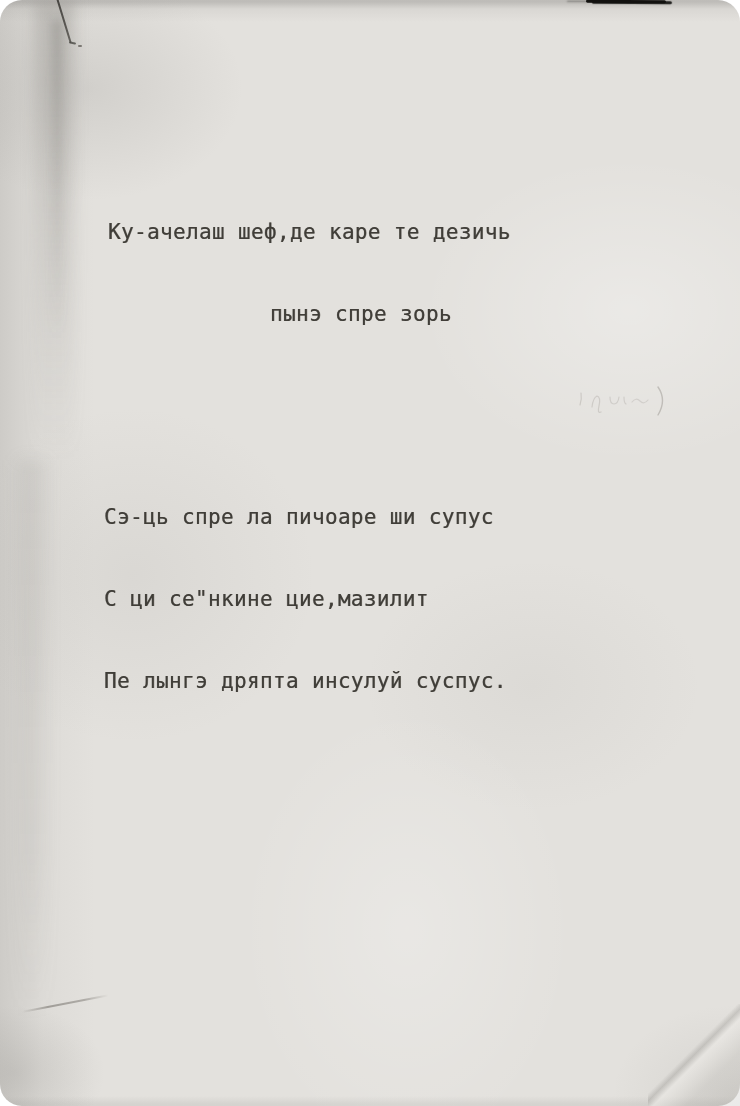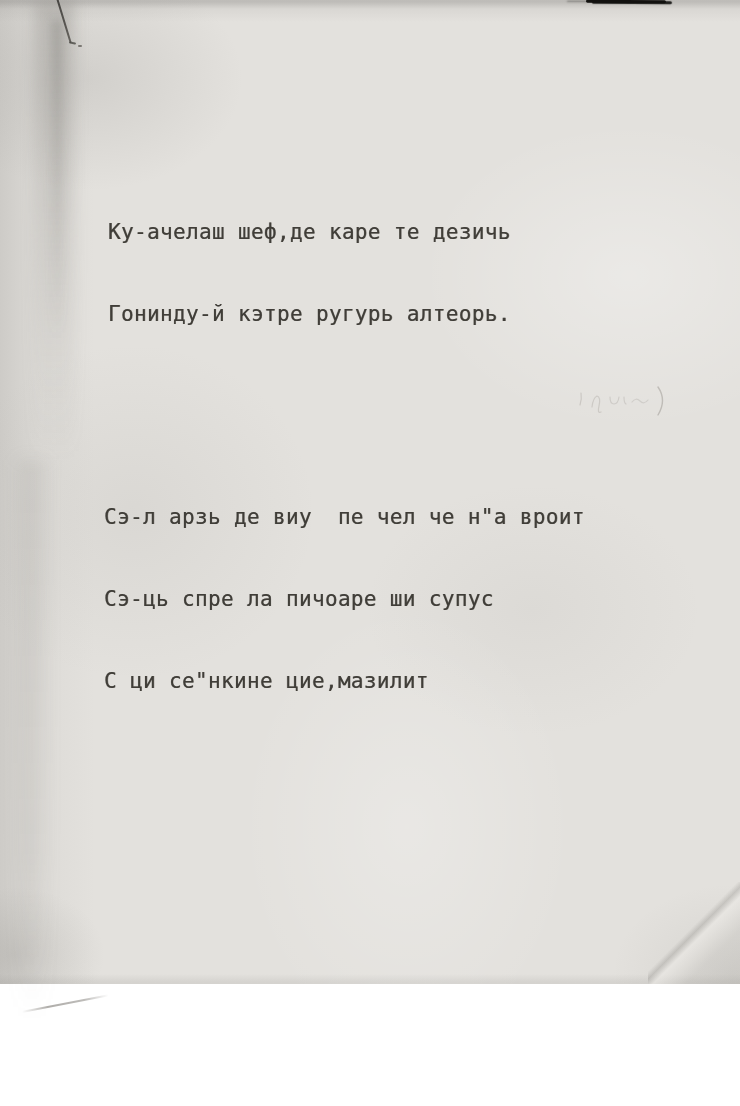--- a/index.html
+++ b/index.html
@@ -3,33 +3,34 @@
 <meta charset="utf-8">
 <style>
   html, body {
     margin: 0; padding: 0;
     width: 740px; height: 1106px;
     overflow: hidden;
     font-family: "DejaVu Sans Mono", "Liberation Mono", monospace;
   }
   .page {
     position: relative;
-    width: 740px; height: 984px;
+    width: 740px; height: 1106px;
     background:
       radial-gradient(220px 160px at 12% 8%,  rgba(140,138,134,0.20), transparent 70%),
       radial-gradient(300px 220px at 85% 28%, rgba(255,255,255,0.28), transparent 70%),
       radial-gradient(260px 240px at 18% 52%, rgba(150,148,143,0.12), transparent 70%),
       radial-gradient(240px 320px at 55% 84%, rgba(255,255,255,0.22), transparent 70%),
       radial-gradient(240px 180px at 72% 62%, rgba(150,148,143,0.09), transparent 70%),
       radial-gradient(120px 90px  at 2% 97%,  rgba(120,118,113,0.18), transparent 75%),
       radial-gradient(160px 120px at 99% 99%, rgba(140,138,133,0.15), transparent 75%),
       linear-gradient(90deg,  rgba(128,126,122,0.22), rgba(128,126,122,0.06) 42px, transparent 95px),
       linear-gradient(180deg, rgba(95,93,90,0.28) 0 2px, rgba(128,126,122,0.10) 9px, transparent 22px),
       linear-gradient(0deg,   rgba(128,126,122,0.14) 0 2px, transparent 10px),
       #e3e1dd;
+    border-radius: 22px;
   }
   
   .streak-a { position:absolute; left:34px; top:0; width:40px; height:460px;
     background:linear-gradient(180deg, rgba(125,122,117,0.30), rgba(125,122,117,0.12) 60%, transparent);
     filter: blur(7px); }
   .streak-b { position:absolute; left:52px; top:20px; width:10px; height:320px;
     background:linear-gradient(180deg, rgba(108,106,101,0.28), transparent);
     filter: blur(4px); }
   .streak-c { position:absolute; left:18px; top:460px; width:28px; height:560px;
     background:linear-gradient(180deg, rgba(125,122,117,0.12), rgba(125,122,117,0.08) 70%, transparent);
@@ -95,25 +96,25 @@
     <path d="M56,19 q4,-5 8,-1 q4,4 8,-1" stroke="#8f8a83" stroke-width="1.2" stroke-linecap="round" opacity="0.45"></path>
     <path d="M82,4 q9,13 0,28" stroke="#8a857e" stroke-width="1.4" stroke-linecap="round" opacity="0.8"></path>
   </svg>
 
   <div class="pencil-line"></div>
   <div class="corner-fold"></div>
 
   <div class="poem">
     <div class="stanza first">
       <div class="line">Ку-ачелаш шеф,де каре те дезичь</div>
-      <div class="line">Гонинду-й кэтре ругурь алтеорь.</div>
+      <div class="line indent">пынэ спре зорь</div>
     </div>
     <div class="stanza">
-      <div class="line">Сэ-л арзь де виу  пе чел че н"а вроит</div>
       <div class="line">Сэ-ць спре ла пичоаре ши супус</div>
       <div class="line">С ци се"нкине цие,мазилит</div>
+      <div class="line">Пе лынгэ дряпта инсулуй суспус.</div>
     </div>
     
     
     
   </div>
 
 </div>
 
 </body></html>

